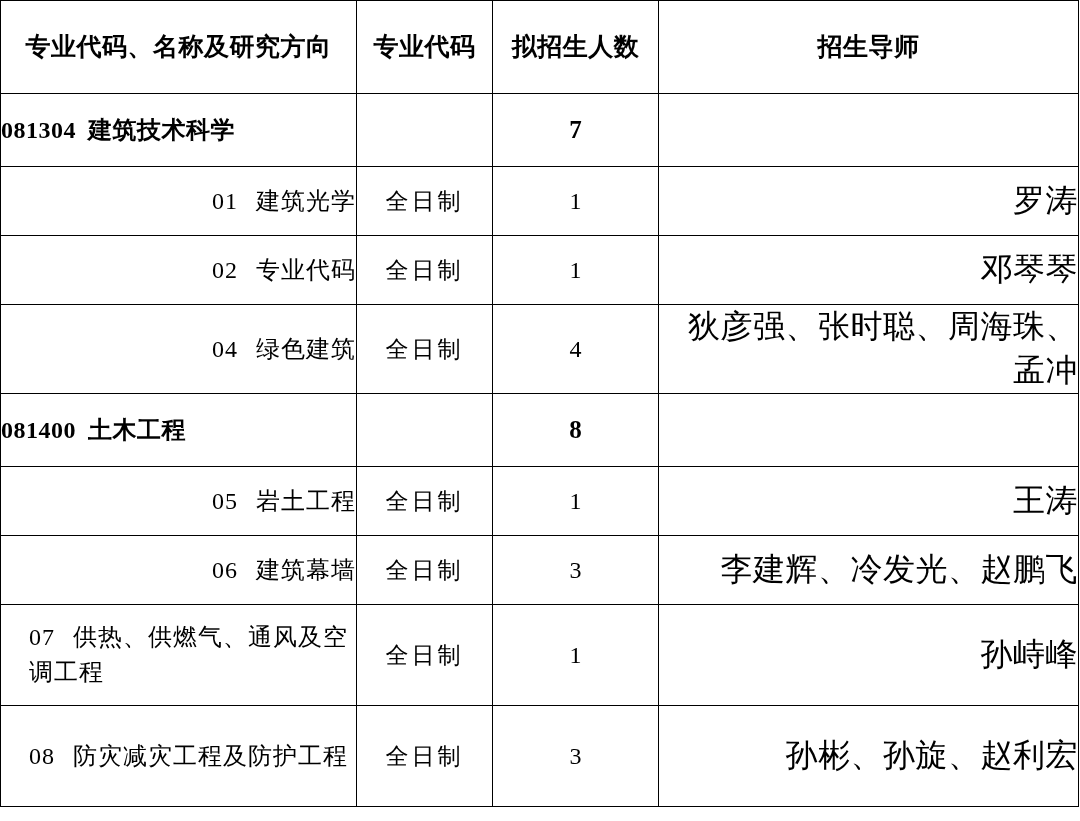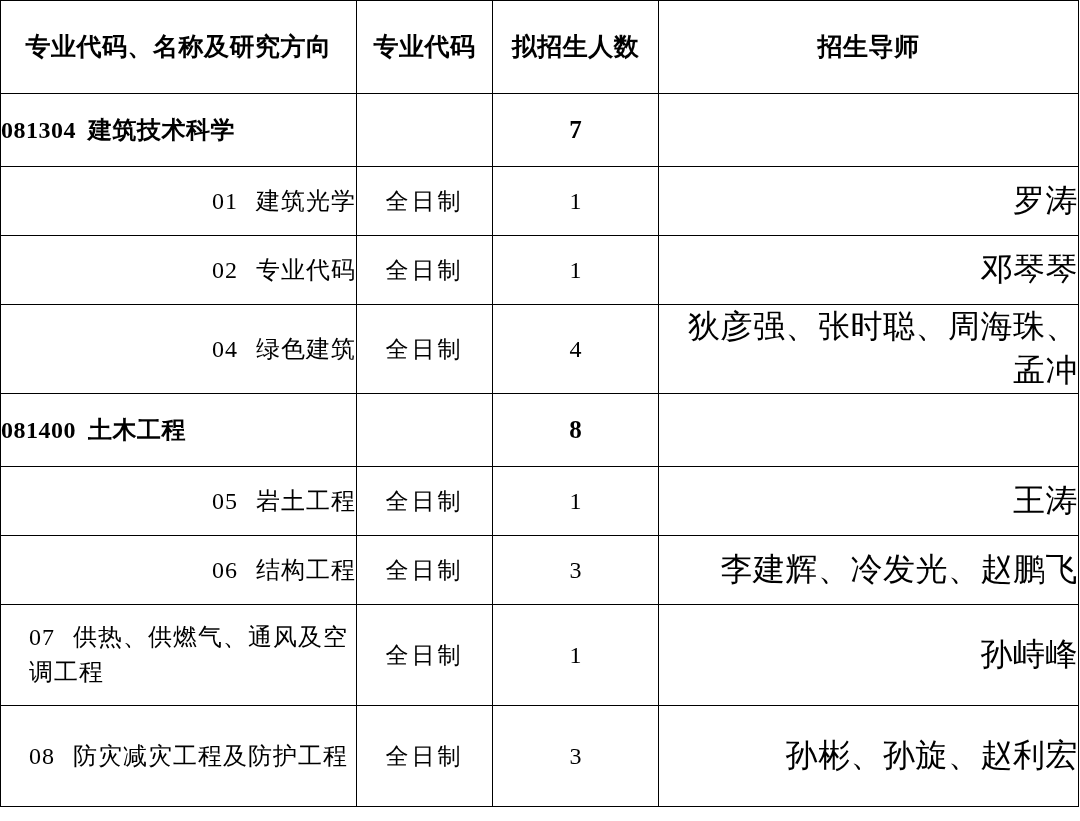--- a/index.html
+++ b/index.html
@@ -164,21 +164,21 @@
         <td class="dir-cell">
           <span class="dir-num">05</span><span class="dir-name">岩土工程</span>
         </td>
         <td class="mode-cell">全日制</td>
         <td class="count-cell">1</td>
         <td class="mentors-cell">王涛</td>
       </tr>
 
       <tr>
         <td class="dir-cell">
-          <span class="dir-num">06</span><span class="dir-name">结构工程</span>
+          <span class="dir-num">06</span><span class="dir-name">建筑幕墙</span>
         </td>
         <td class="mode-cell">全日制</td>
         <td class="count-cell">3</td>
         <td class="mentors-cell">李建辉、冷发光、赵鹏飞</td>
       </tr>
 
       <tr>
         <td class="dir-cell two-line">
           <span class="dir-num">07</span><span class="dir-name">供热、供燃气、通风及空调工程</span>
         </td>

